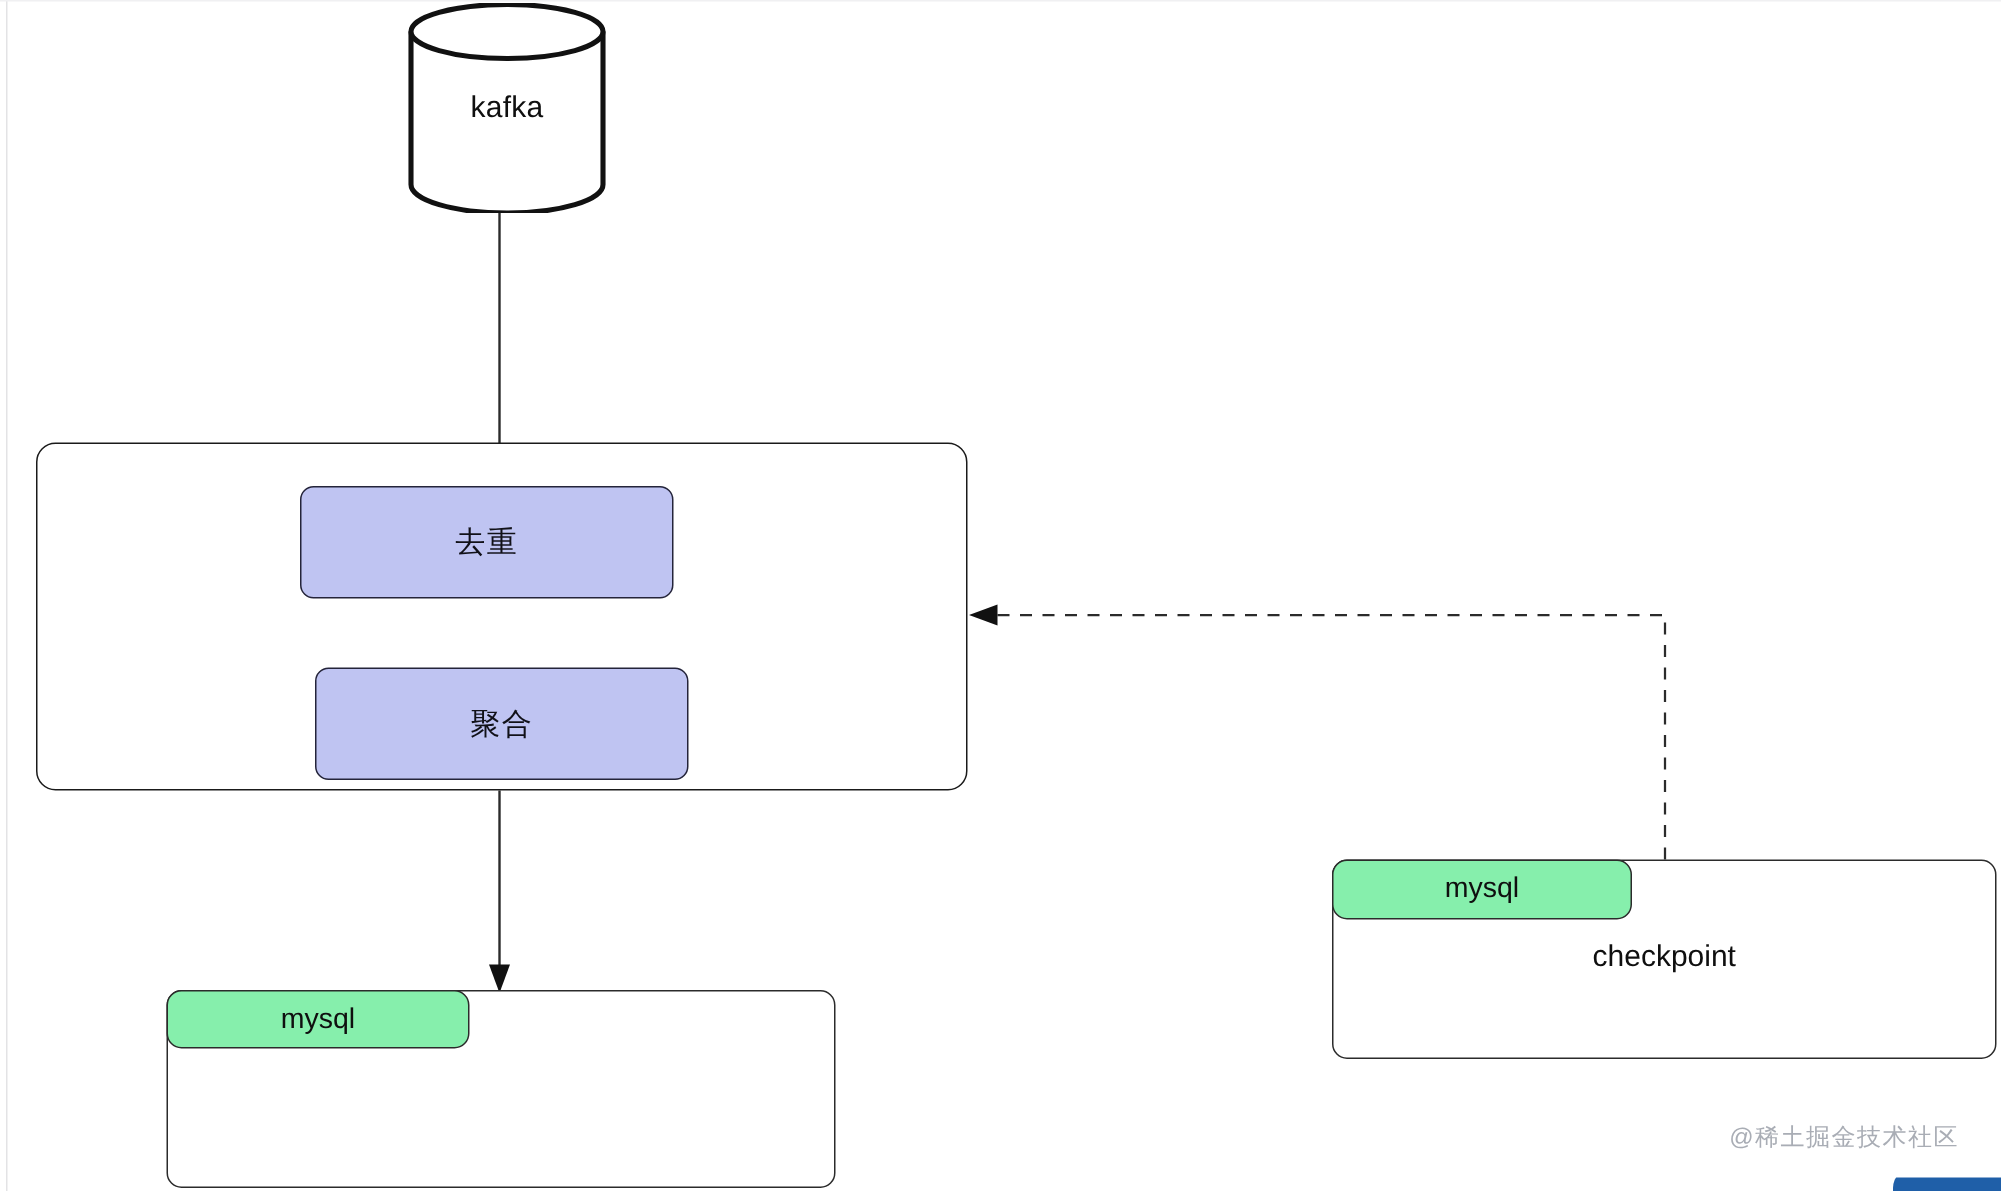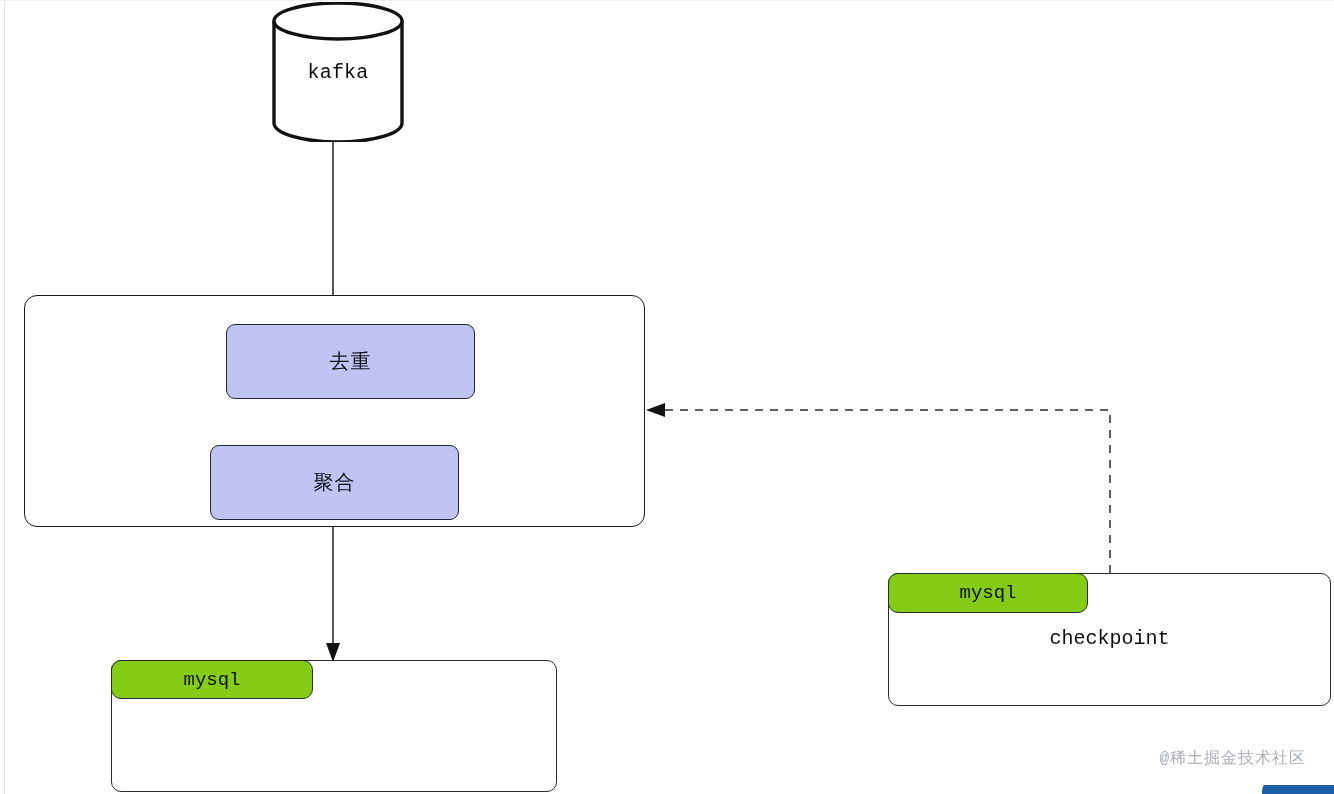--- a/index.html
+++ b/index.html
@@ -9,21 +9,20 @@
   }
   body {
     font-family: "Liberation Sans", sans-serif;
   }
   #canvas {
     position: relative;
     width: 1334px;
     height: 794px;
     background: #ffffff;
     overflow: hidden;
-    font-family: Liberation Mono, monospace;
   }
   
   .page-edge-left {
     position: absolute;
     left: 4px;
     top: 0;
     width: 1px;
     height: 794px;
     background: #e3e3e5;
   }
@@ -80,21 +79,21 @@
     border: 1.3px solid #24243a;
     border-radius: 9px;
     box-sizing: border-box;
     display: flex;
     align-items: center;
     justify-content: center;
     font-size: 20px;
     color: #111118;
     letter-spacing: 1px;
   }
-  .op-dedup { left: 226px; top: 324px; }
+  .op-dedup { left: 200px; top: 324px; }
   .op-agg   { left: 210px; top: 445px; }
 
   
   .tabbed-box {
     position: absolute;
     box-sizing: border-box;
   }
   .tabbed-box .tab-body {
     position: absolute;
     left: 0;
@@ -105,21 +104,21 @@
     border-radius: 10px;
     background: #ffffff;
     box-sizing: border-box;
   }
   .tabbed-box .tab-head {
     position: absolute;
     left: 0;
     top: 0;
     border: 1.4px solid #2b2b2b;
     border-radius: 10px;
-    background: #84cc16;
+    background: #86efac;
     box-sizing: border-box;
     display: flex;
     align-items: center;
     justify-content: center;
     font-size: 19px;
     color: #0f0f0f;
   }
   .tabbed-box .tab-content {
     position: absolute;
     left: 0;

